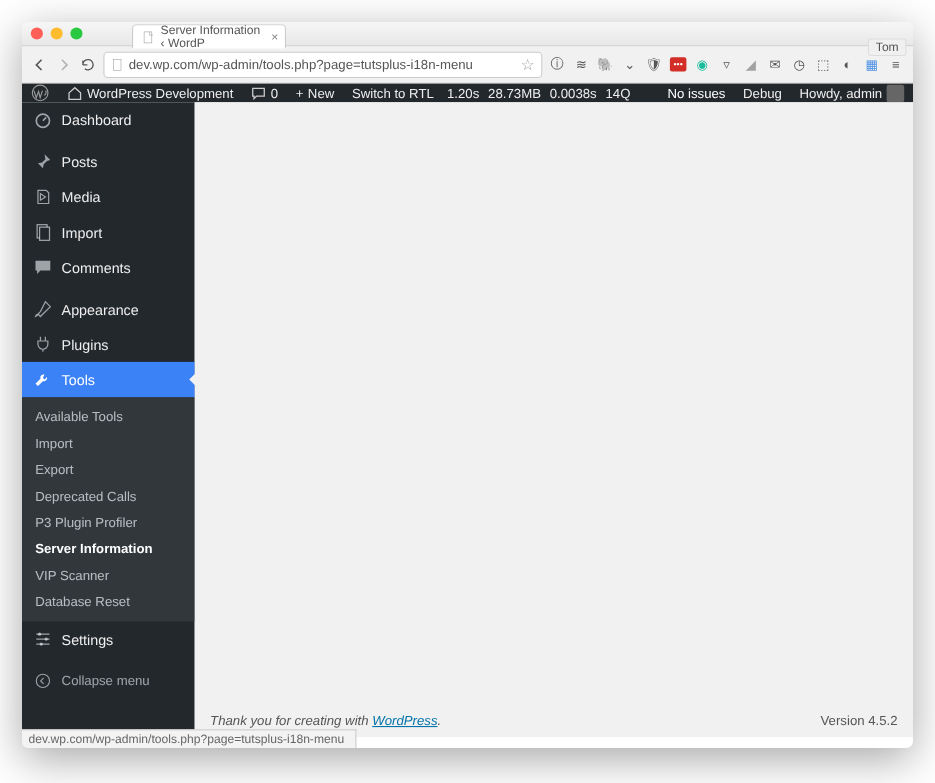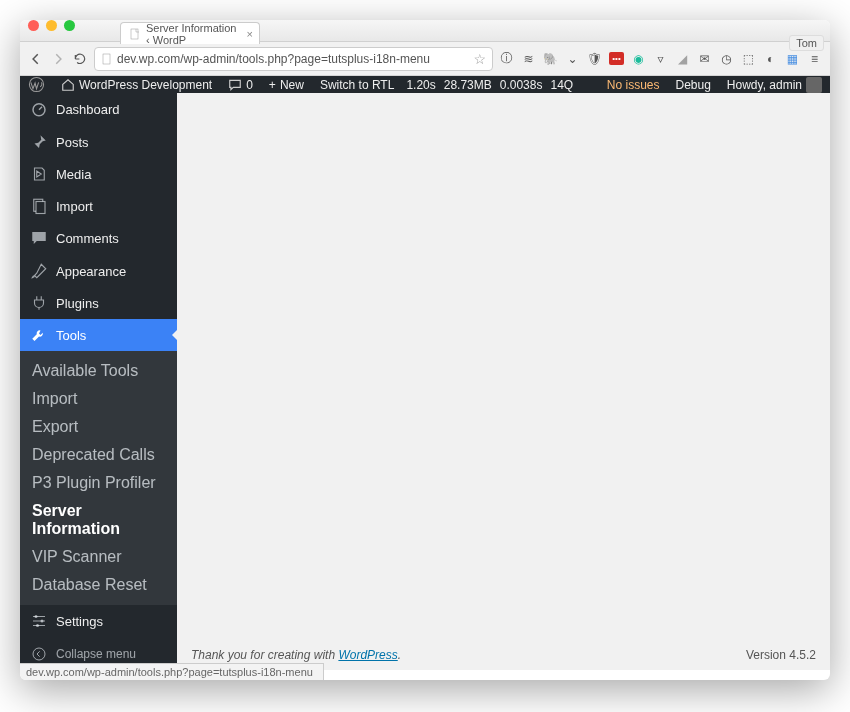--- a/index.html
+++ b/index.html
@@ -1,21 +1,21 @@
 <!DOCTYPE html>
 <html><head>
 <meta charset="utf-8">
 <style>
 * { margin: 0; padding: 0; box-sizing: border-box; font-family: -apple-system, "Helvetica Neue", Arial, sans-serif; }
 body { background: #fff; width: 850px; height: 712px; overflow: hidden; }
 
 .window { width: 810px; height: 660px; margin: 20px auto; border-radius: 6px; box-shadow: 0 10px 40px rgba(0,0,0,0.35); overflow: hidden; background: #fff; position: relative; }
 
 
-.titlebar { height: 22px; background: linear-gradient(#f6f6f6,#e8e8e8); display: flex; padding: 0 8px; border-bottom: 1px solid #d0d0d0; position: relative; }
+.titlebar { height: 22px; background: linear-gradient(#f6f6f6,#e8e8e8); display: flex; align-items: center; padding: 0 8px; border-bottom: 1px solid #d0d0d0; position: relative; }
 .traffic { display: flex; gap: 7px; }
 .dot { width: 11px; height: 11px; border-radius: 50%; }
 .dot.r { background: #ff5f57; } .dot.y { background: #febc2e; } .dot.g { background: #28c840; }
 .user-chip { position: absolute; right: 6px; top: 15px; font-size: 11px; color: #555; background: #f0f0f0; padding: 1px 6px; border-radius: 3px; border: 1px solid #ddd; }
 .tab { position: absolute; left: 100px; top: 2px; height: 22px; background: #fff; border: 1px solid #ccc; border-bottom: none; border-radius: 4px 4px 0 0; padding: 0 22px 0 8px; display: flex; align-items: center; font-size: 11px; color: #555; max-width: 140px; }
 .tab svg { margin-right: 5px; flex-shrink: 0; }
 .tab-x { position: absolute; right: 6px; font-size: 11px; color: #888; }
 
 
 .toolbar { height: 34px; background: #f1f1f1; border-bottom: 1px solid #d5d5d5; display: flex; align-items: center; padding: 0 8px; gap: 6px; }
@@ -24,34 +24,34 @@
 .url-text { flex: 1; white-space: nowrap; overflow: hidden; }
 .url-star { color: #999; font-size: 14px; }
 .ext-icons { display: flex; gap: 7px; align-items: center; }
 .ext { width: 15px; height: 15px; display: flex; align-items: center; justify-content: center; font-size: 12px; color: #555; }
 
 
 .adminbar { height: 17px; background: #23282d; color: #eee; display: flex; align-items: center; font-size: 12px; }
 .ab-left { display: flex; align-items: center; height: 100%; }
 .ab-item { padding: 0 8px; display: flex; align-items: center; gap: 4px; height: 100%; color: #eee; }
 .ab-right { margin-left: auto; display: flex; align-items: center; height: 100%; }
-.ab-green { color: #fdba74; }
+.ab-green { color: #ffffff; }
 .avatar { width: 16px; height: 16px; background: #666; border-radius: 2px; display: inline-block; }
 
 
 .content { display: flex; height: 577px; }
 .sidebar { width: 157px; background: #23282d; color: #eee; font-size: 13px; display: flex; flex-direction: column; }
 .menu-item { display: flex; align-items: center; padding: 7px 10px; gap: 8px; color: #eee; cursor: pointer; }
 .menu-item .ico { width: 18px; height: 18px; display: flex; align-items: center; justify-content: center; color: rgba(240,245,250,0.6); }
 .menu-item.active { background: #3b82f6; color: #fff; position: relative; }
 .menu-item.active .ico { color: #fff; }
 .menu-item.active::after { content:''; position:absolute; right:-1px; top:50%; transform:translateY(-50%); border:6px solid transparent; border-right-color:#f1f1f1; }
 .sep { height: 6px; }
 .submenu { background: #32373c; padding: 6px 0; }
-.submenu-item { padding: 5px 12px; font-size: 16px; color: rgba(240,245,250,0.7); cursor: pointer; }
+.submenu-item { padding: 5px 12px; font-size: 12px; color: rgba(240,245,250,0.7); cursor: pointer; }
 .submenu-item.current { color: #fff; font-weight: 600; }
 
 .main { flex: 1; background: #f1f1f1; position: relative; }
 .footer { position: absolute; bottom: 0; left: 0; right: 0; padding: 8px 14px; display: flex; justify-content: space-between; font-size: 12px; color: #555; font-style: italic; }
 .footer .right { font-style: normal; }
 .footer a { color: #0073aa; text-decoration: underline; }
 
 .statusbar { position: absolute; bottom: 0; left: 0; background: #f3f3f3; border: 1px solid #ccc; border-left: none; border-bottom: none; font-size: 11px; color: #666; padding: 2px 10px 2px 6px; }
 </style>
 </head>

